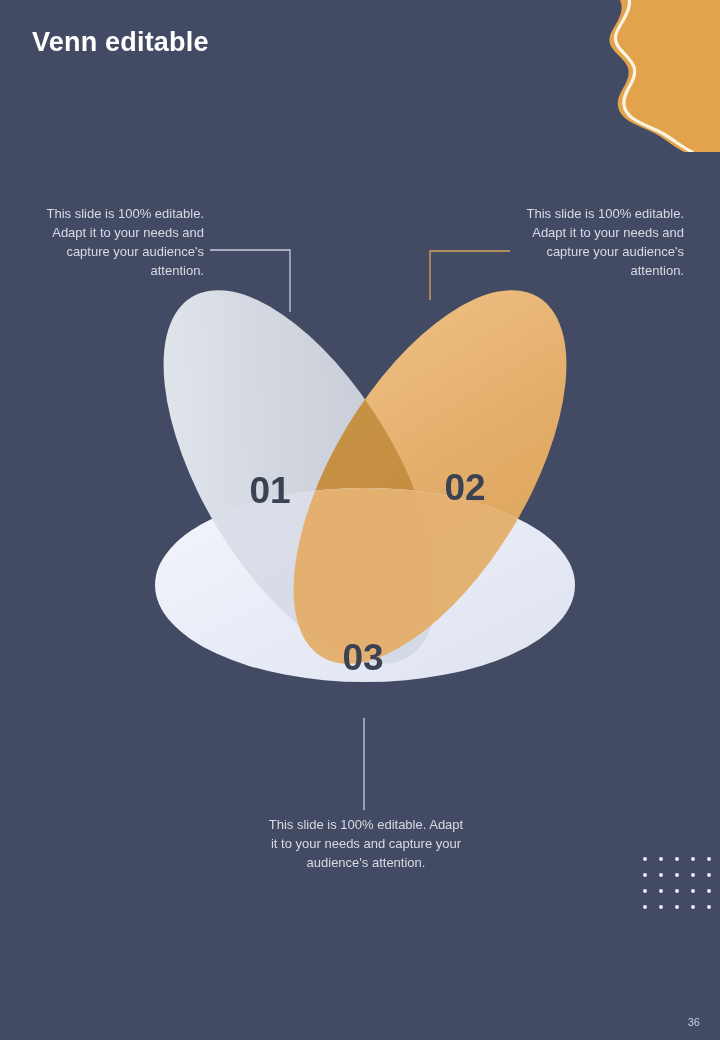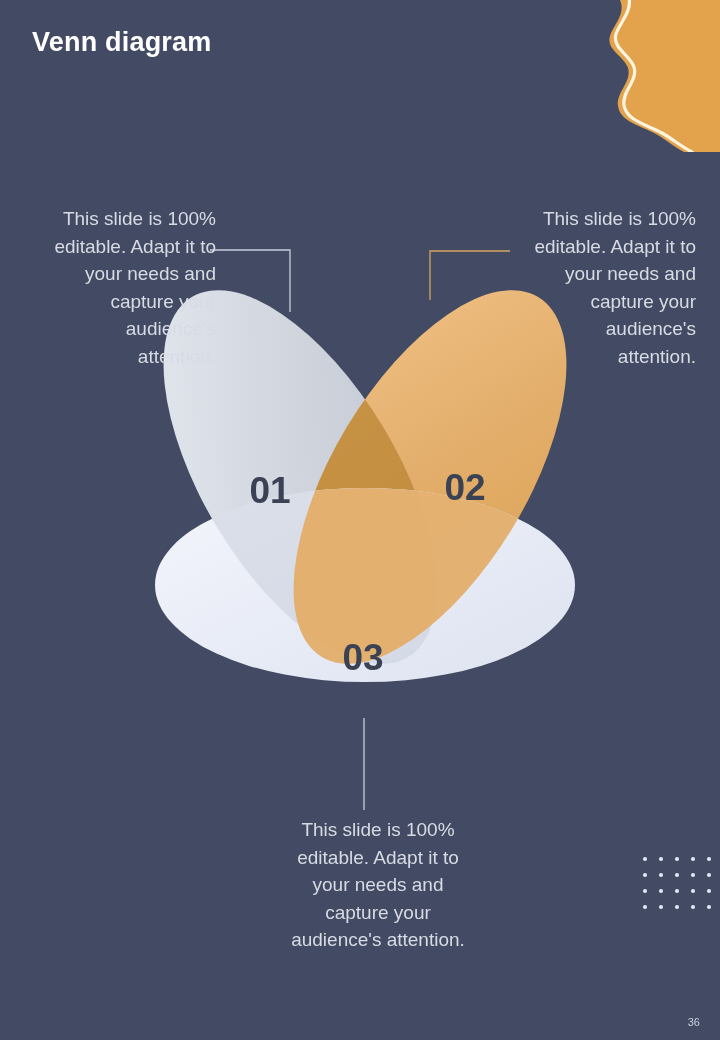--- a/index.html
+++ b/index.html
@@ -48,24 +48,23 @@
     position: absolute;
     left: 120px;
     top: 255px;
     width: 490px;
     height: 460px;
   }
 
   
   .callout {
     position: absolute;
-    font-size: 19px;
+    font-size: 13px;
     line-height: 1.45;
     color: #d8dbe4;
-    margin-left: 12px;
   }
   .callout-left {
     left: 36px;
     top: 205px;
     width: 168px;
     text-align: right;
   }
   .callout-right {
     left: 516px;
     top: 205px;
@@ -113,21 +112,21 @@
     font-size: 11px;
     color: #c9cedb;
     margin-top: 44px;
   }
 </style>
 </head>
 <body>
 
 <div class="slide">
 
-  <div class="title">Venn diagram</div>
+  <div class="title">Venn editable</div>
 
   <svg class="blob" viewBox="0 0 140 152">
     <path d="M140,0 L40,0
              C 46,14 34,24 30,36
              C 26,50 44,56 48,68
              C 52,82 36,92 38,106
              C 40,122 62,126 76,134
              C 88,141 96,148 104,152
              L140,152 Z" fill="#e3a34c"></path>
     <path d="M48,-6

